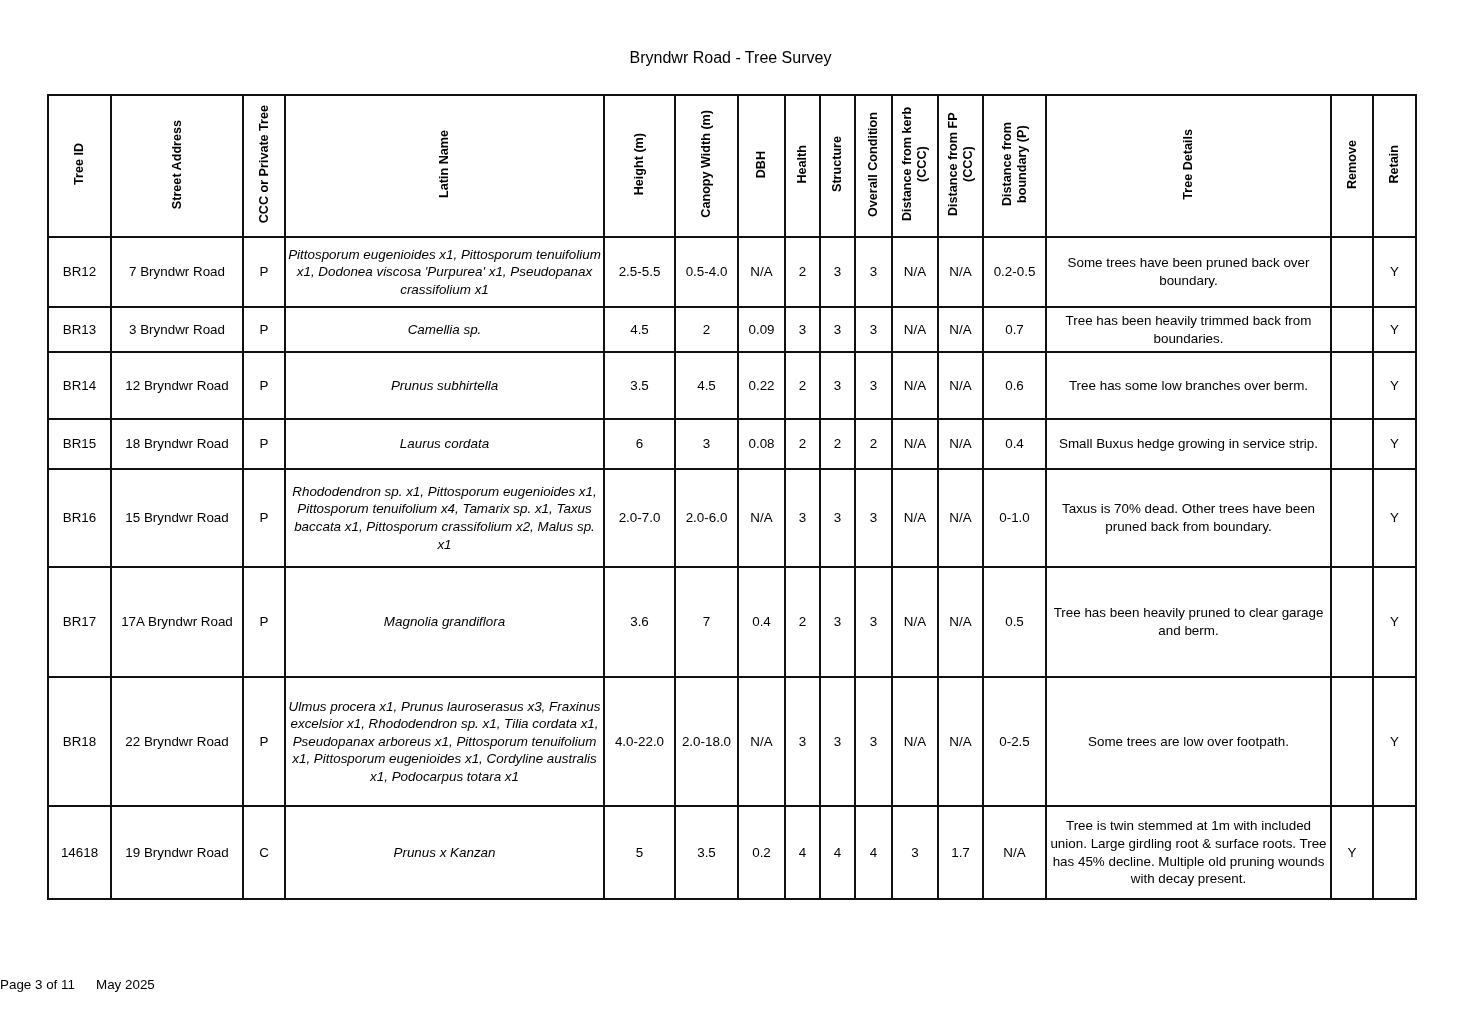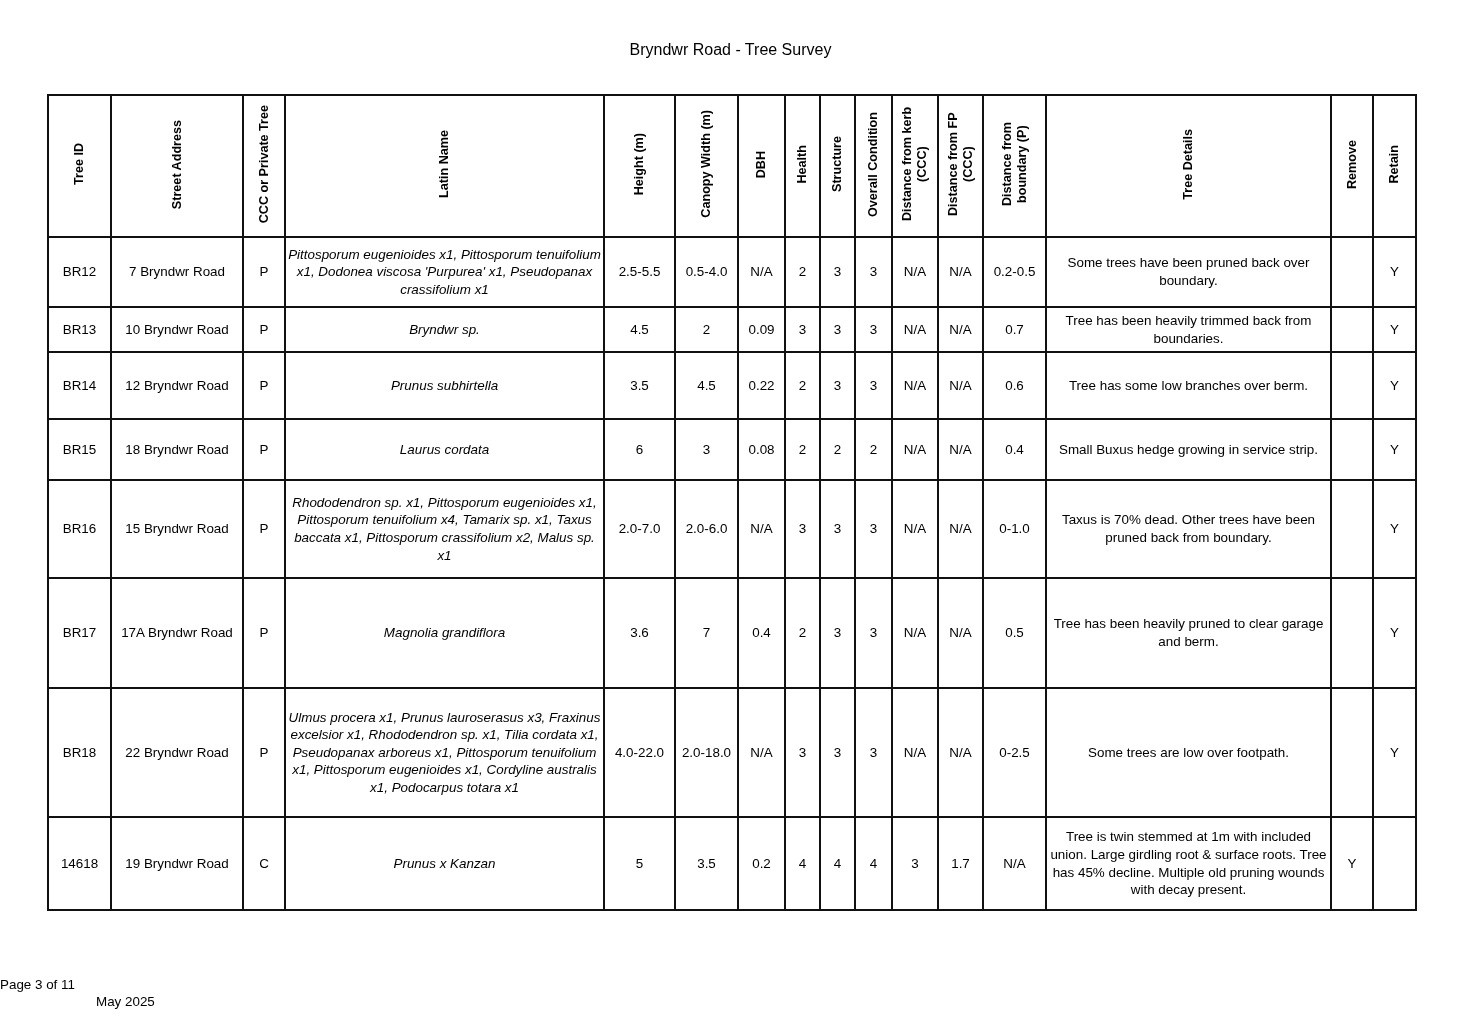--- a/index.html
+++ b/index.html
@@ -1,21 +1,21 @@
 <!DOCTYPE html>
 <html><head>
 <meta charset="utf-8">
 <style>
   html, body { margin: 0; padding: 0; background: #ffffff; }
   body {
     width: 1461px; height: 1033px; position: relative; overflow: hidden;
     font-family: "Liberation Sans", sans-serif; color: #000;
   }
   .page-title {
-    position: absolute; left: 0; width: 1461px; top: 41px;
+    position: absolute; left: 0; width: 1461px; top: 49px;
     text-align: center; font-size: 16px;
   }
   table.survey {
     position: absolute; left: 47px; top: 94px;
     border-collapse: collapse; table-layout: fixed;
     width: 1368px;
   }
   table.survey th, table.survey td {
     border: 2px solid #111;
     padding: 0;
@@ -29,21 +29,21 @@
   .vh {
     display: inline-block;
     writing-mode: vertical-rl;
     transform: rotate(180deg);
     white-space: nowrap;
     text-align: center;
   }
   td.latin { font-style: italic; padding: 0 4px; }
   td.details { padding: 0 6px; }
   .footer-left {
-    position: absolute; left: 96px; top: 977px; font-size: 13.4px; margin-top: 17px;
+    position: absolute; left: 96px; top: 977px; font-size: 13.4px;
   }
   .footer-center {
     position: absolute; left: 0; width: 1461px; top: 977px; font-size: 13.4px;
   }
 </style>
 </head>
 <body>
 
 <div class="page-title">Bryndwr Road - Tree Survey</div>
 
@@ -100,23 +100,23 @@
       <td>3</td>
       <td>N/A</td>
       <td>N/A</td>
       <td>0.2-0.5</td>
       <td class="details">Some trees have been pruned back over boundary.</td>
       <td></td>
       <td>Y</td>
     </tr>
     <tr style="height:45px">
       <td>BR13</td>
-      <td>10 Bryndwr Road</td>
-      <td>P</td>
-      <td class="latin">Bryndwr sp.</td>
+      <td>3 Bryndwr Road</td>
+      <td>P</td>
+      <td class="latin">Camellia sp.</td>
       <td>4.5</td>
       <td>2</td>
       <td>0.09</td>
       <td>3</td>
       <td>3</td>
       <td>3</td>
       <td>N/A</td>
       <td>N/A</td>
       <td>0.7</td>
       <td class="details">Tree has been heavily trimmed back from boundaries.</td>
@@ -134,21 +134,21 @@
       <td>2</td>
       <td>3</td>
       <td>3</td>
       <td>N/A</td>
       <td>N/A</td>
       <td>0.6</td>
       <td class="details">Tree has some low branches over berm.</td>
       <td></td>
       <td>Y</td>
     </tr>
-    <tr style="height:61px">
+    <tr style="height:50px">
       <td>BR15</td>
       <td>18 Bryndwr Road</td>
       <td>P</td>
       <td class="latin">Laurus cordata</td>
       <td>6</td>
       <td>3</td>
       <td>0.08</td>
       <td>2</td>
       <td>2</td>
       <td>2</td>

